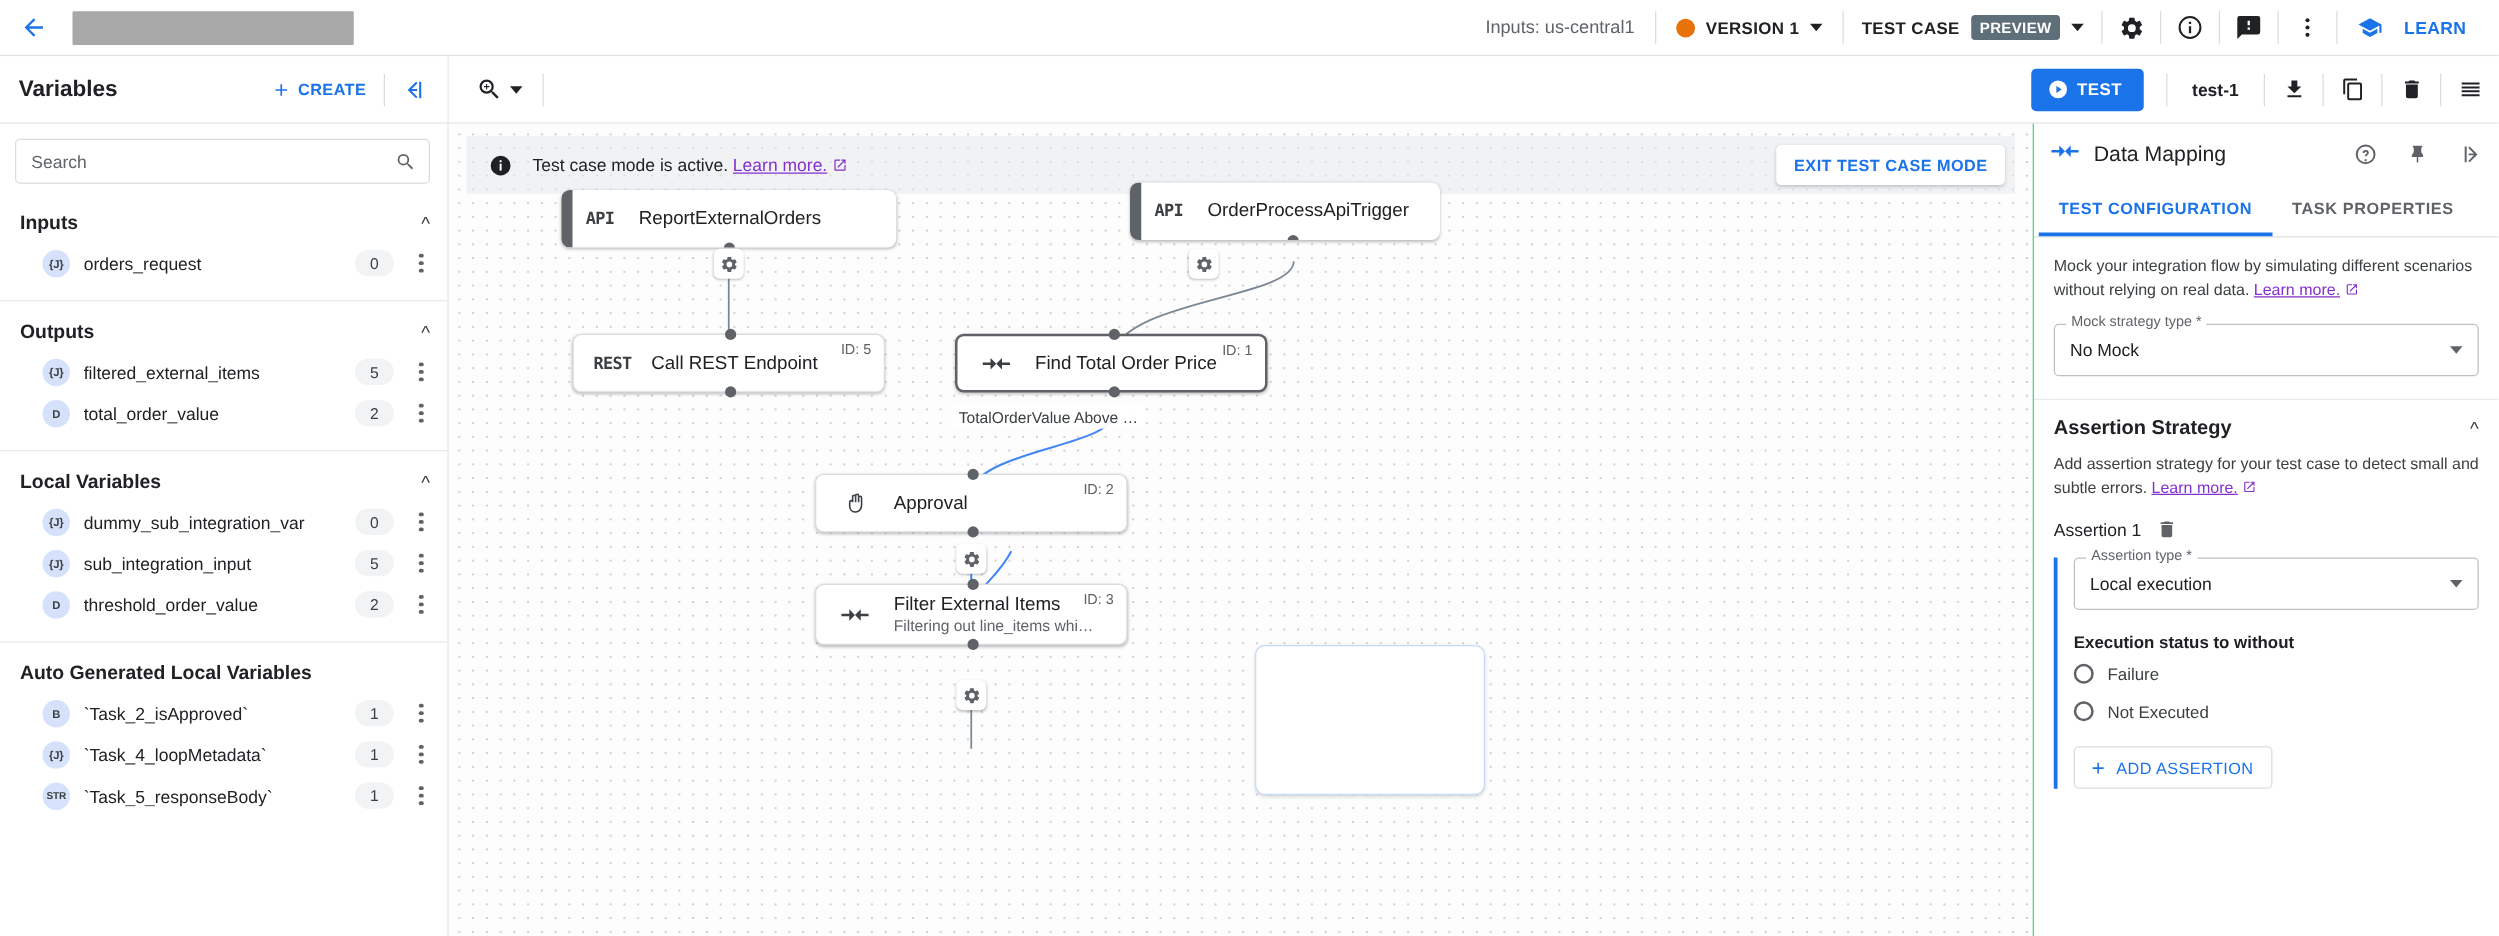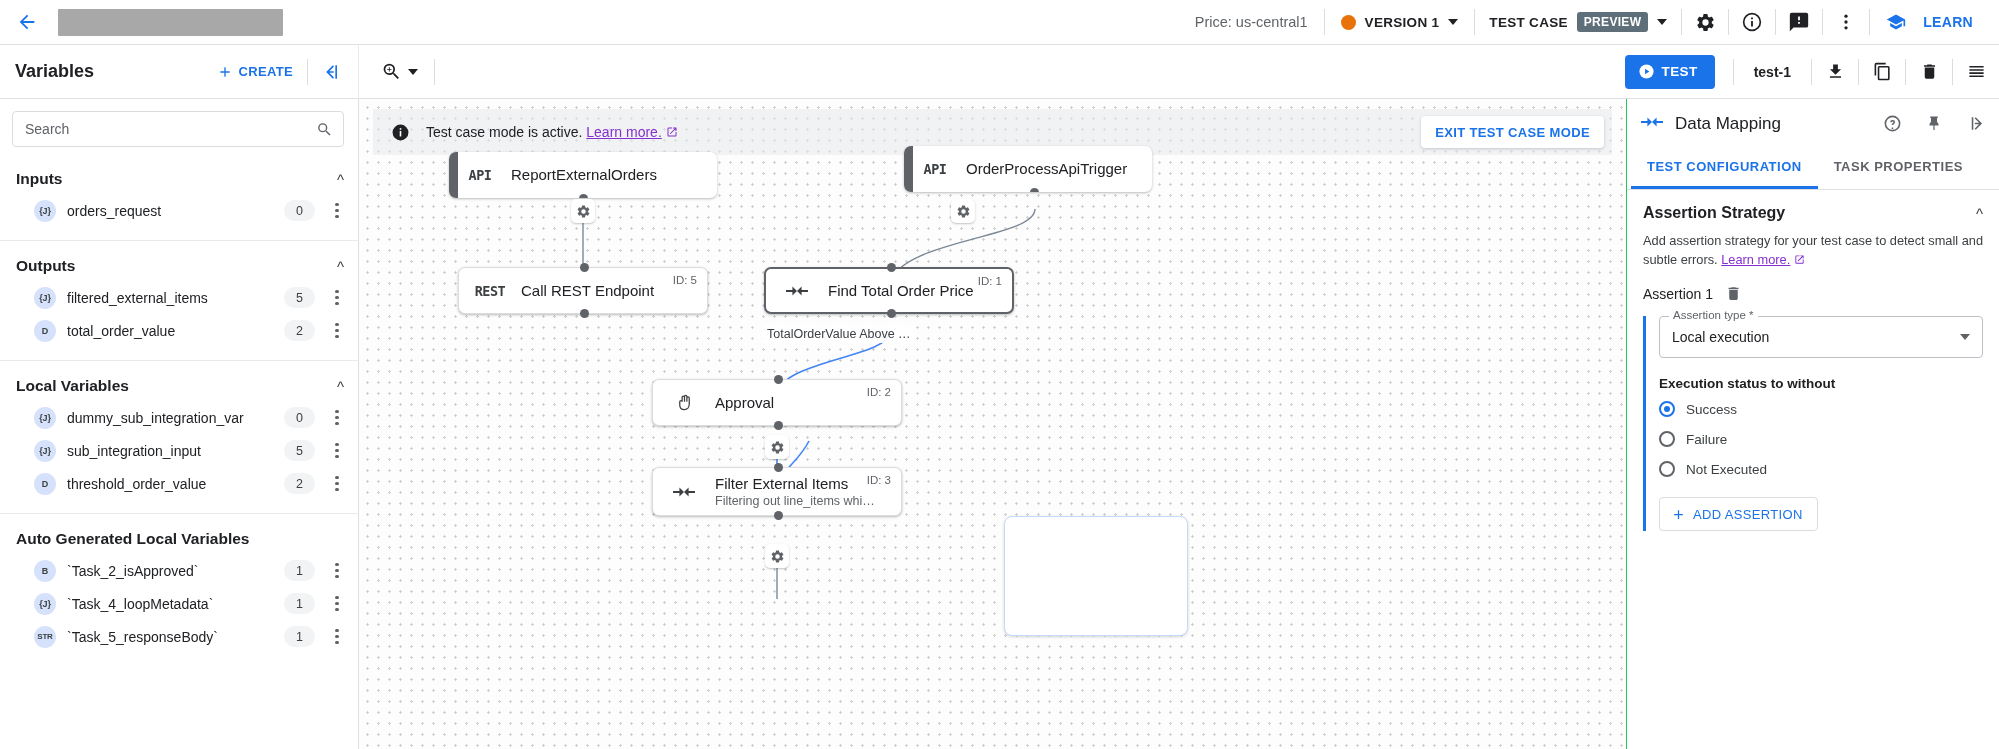--- a/index.html
+++ b/index.html
@@ -233,21 +233,21 @@
 
   <div class="topbar">
     <div class="back-btn">
       <svg width="22" height="22" viewBox="0 0 24 24">
           <path fill="#1a73e8" d="M20 11H7.8l5.6-5.6L12 4l-8 8 8 8 1.4-1.4L7.8 13H20z"></path>
         </svg>
     </div>
     <div class="title-redact"></div>
     <div class="topbar-spacer"></div>
 
-    <div class="region-text">Price: us-central1</div>
+    <div class="region-text">Inputs: us-central1</div>
     <div class="vsep"></div>
 
     <div class="version-group">
       <span class="version-dot"></span>
       <span class="version-label">VERSION 1</span>
       <span class="caret-down"></span>
     </div>
     <div class="vsep"></div>
 
     <div class="testcase-group">
@@ -633,20 +633,34 @@
         </span>
       </div>
 
       <div class="rp-tabs">
         <div class="rp-tab active">TEST CONFIGURATION</div>
         <div class="rp-tab">TASK PROPERTIES</div>
       </div>
 
       <div class="rp-scroll">
 
+        <div class="rp-block">
+          <div class="rp-desc">
+            <span>Mock your integration flow by simulating different scenarios without relying on real data.</span>
+            <a class="rp-link" href="#">Learn more.</a>
+            <svg width="11" height="11" viewBox="0 0 24 24" style="vertical-align:-1px">
+                <path fill="#8430ce" d="M19 19H5V5h7V3H5a2 2 0 0 0-2 2v14a2 2 0 0 0 2 2h14a2 2 0 0 0 2-2v-7h-2zM14 3v2h3.59l-9.83 9.83 1.41 1.41L19 6.41V10h2V3z"></path>
+              </svg>
+          </div>
+          <div class="field">
+            <span class="field-label">Mock strategy type *</span>
+            <span class="field-value">No Mock</span>
+            <span class="caret-down" style="border-top-color:#5f6368"></span>
+          </div>
+        </div>
 
         <div class="sec2-head">
           <span class="sec2-title">Assertion Strategy</span>
           <span class="chev">^</span>
         </div>
 
         <div style="padding:10px 16px 0">
           <div class="rp-desc">
             <span>Add assertion strategy for your test case to detect small and subtle errors.</span>
             <a class="rp-link" href="#">Learn more.</a>
@@ -667,24 +681,20 @@
           <div class="assert-wrap">
             <div class="field" style="margin-top:14px">
               <span class="field-label">Assertion type *</span>
               <span class="field-value">Local execution</span>
               <span class="caret-down" style="border-top-color:#5f6368"></span>
             </div>
 
             <div class="exec-title">Execution status to without</div>
 
             <div class="radio-row">
-              <span class="radio on"></span>
-              <span class="radio-label">Success</span>
-            </div>
-            <div class="radio-row">
               <span class="radio"></span>
               <span class="radio-label">Failure</span>
             </div>
             <div class="radio-row">
               <span class="radio"></span>
               <span class="radio-label">Not Executed</span>
             </div>
 
             <button class="add-assert">
               <svg width="15" height="15" viewBox="0 0 24 24">

